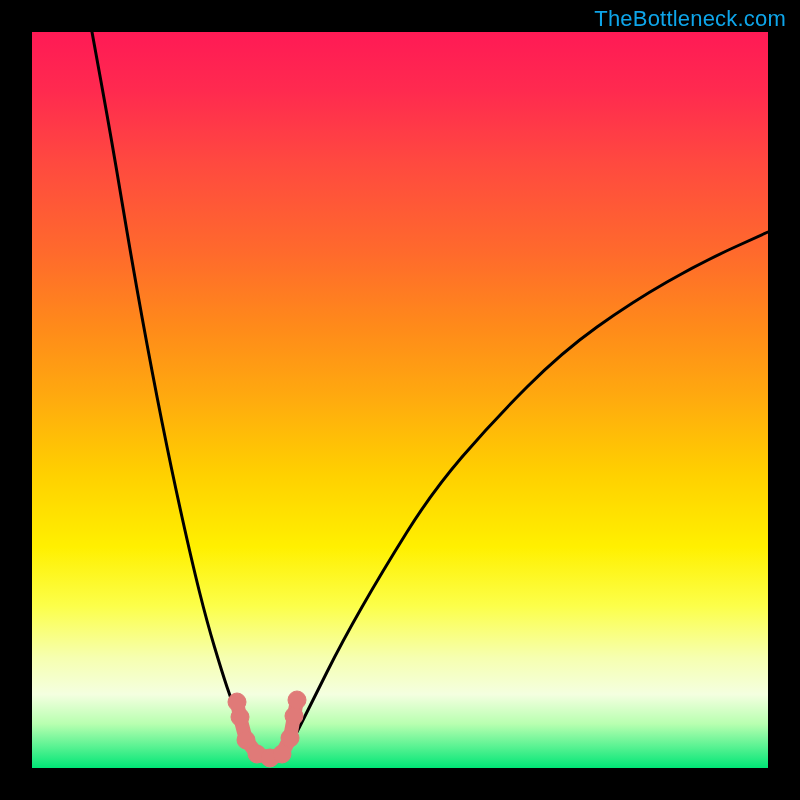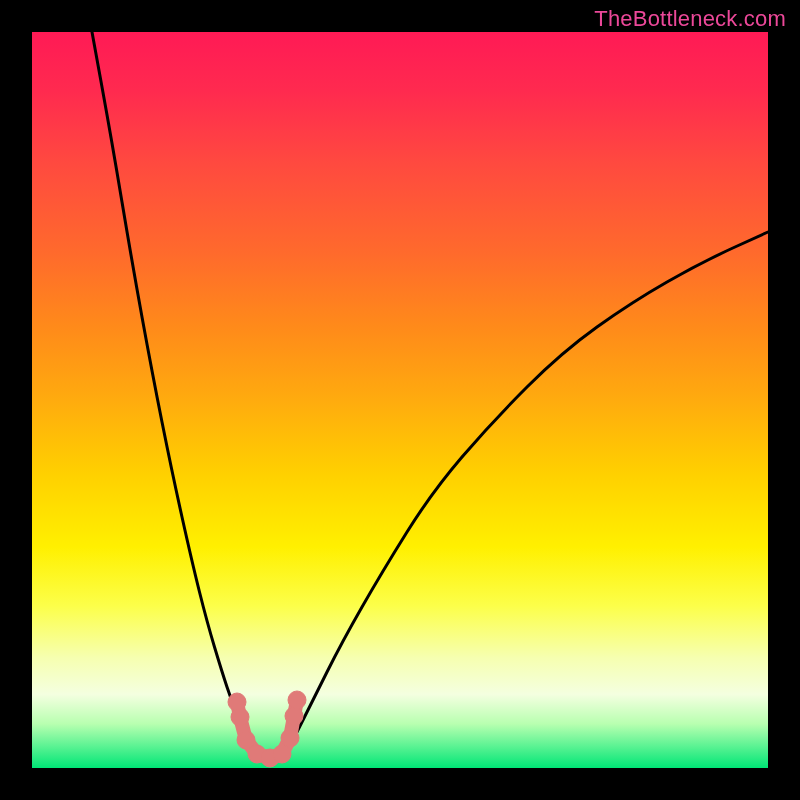--- a/index.html
+++ b/index.html
@@ -38,21 +38,21 @@
       #f6ffb0 85%,
       #f4ffe0 90%,
       #b8ffb0 94%,
       #00e676 100%
     );
   }
   .watermark {
     position: absolute;
     top: 6px;
     right: 14px;
-    color: #ec4899;
+    color: #0ea5e9;
     font-size: 22px;
     font-weight: 500;
     letter-spacing: 0.2px;
     user-select: none;
   }
   svg.curves {
     position: absolute;
     left: 0;
     top: 0;
     width: 736px;

